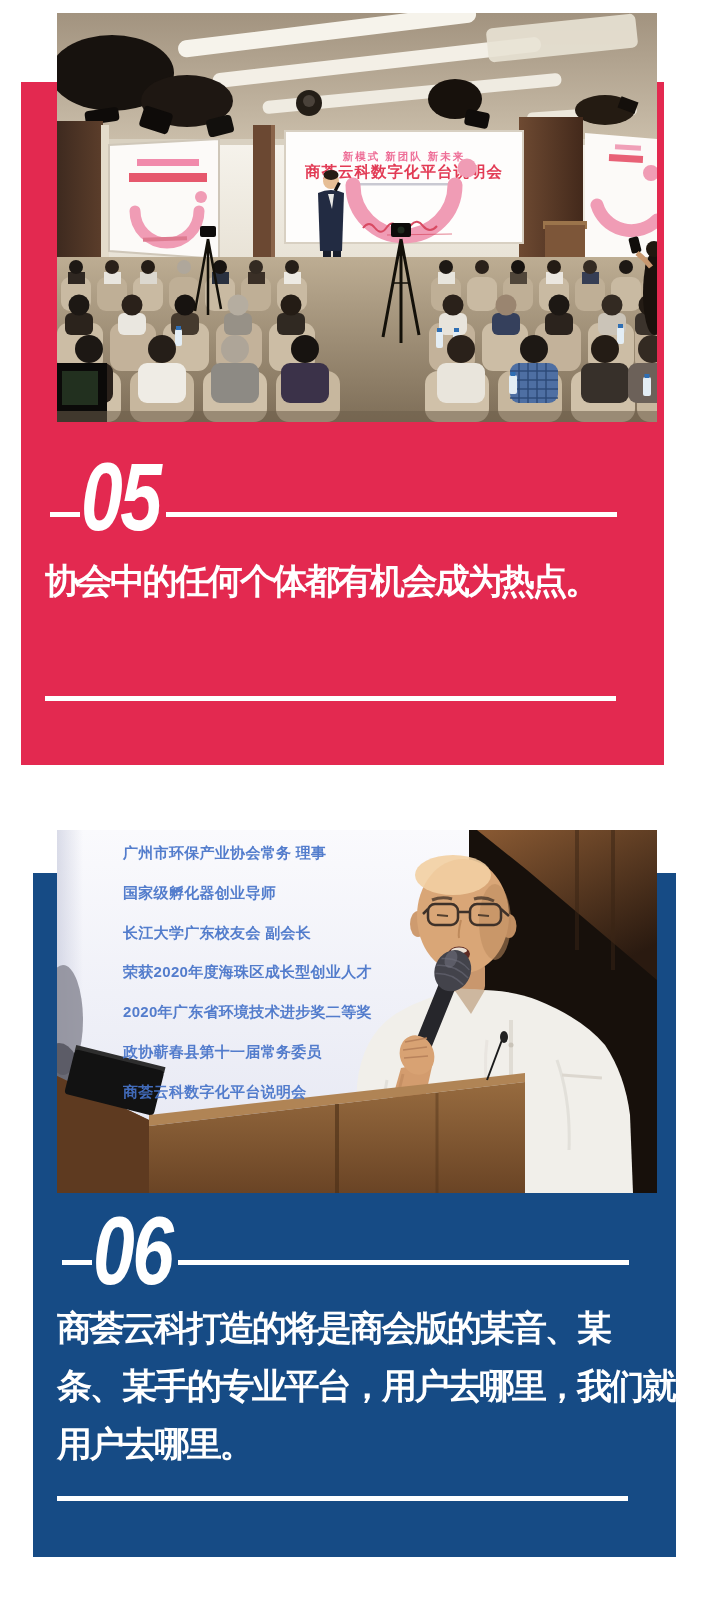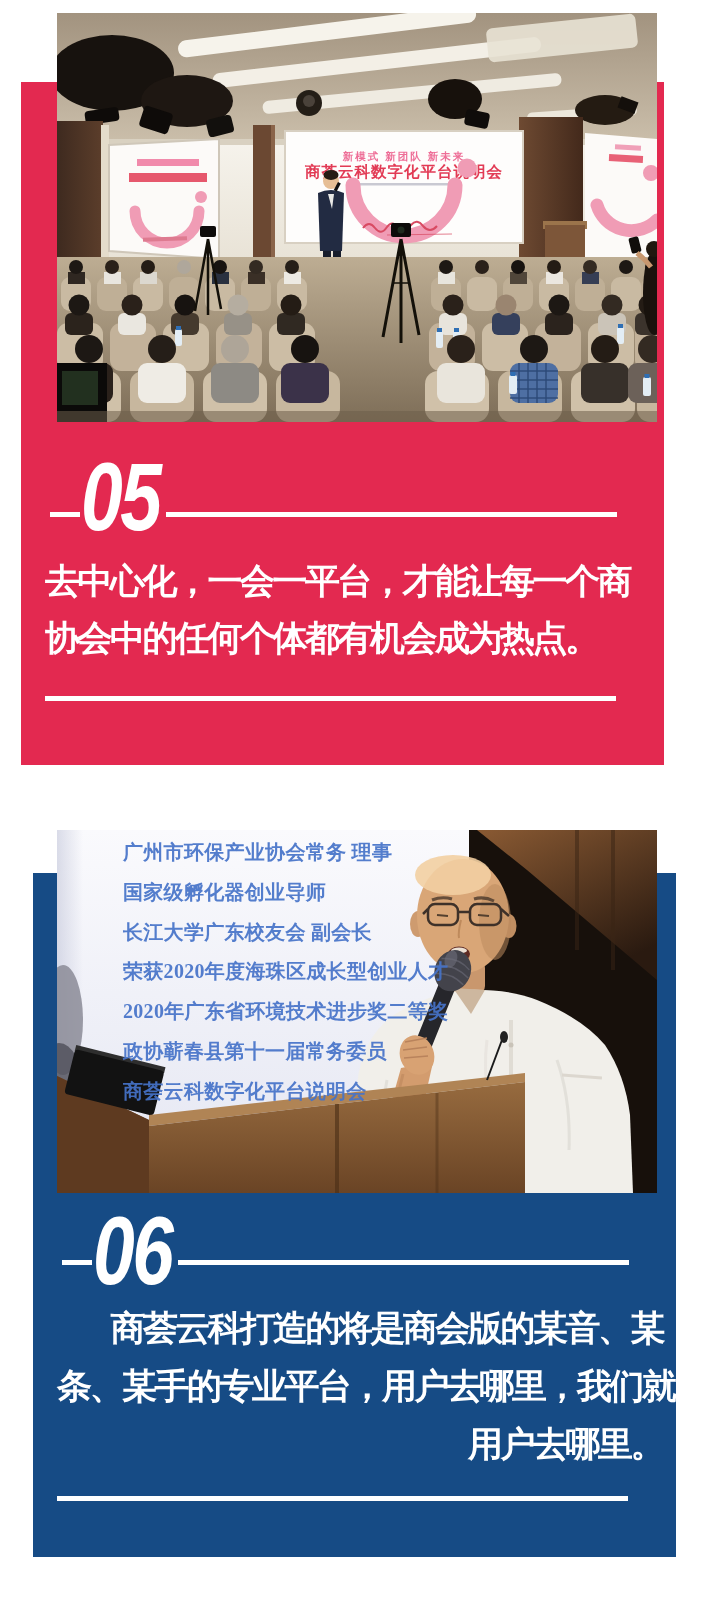--- a/index.html
+++ b/index.html
@@ -1,45 +1,44 @@
 <!DOCTYPE html>
 <html style="--red: #E32950; --blue: #164B85; --slideblue: #4673C9; --pink: #F09CB5; --pinktext: #EE6E97; --screenred: #E23B55;"><head>
 <meta charset="utf-8">
 <style>
   html,body{margin:0;padding:0;background:#ffffff;}
   .page{position:relative;width:703px;height:1600px;background:#fff;overflow:hidden;
         font-family:"Liberation Sans","DejaVu Sans",sans-serif;}
   .card{position:absolute;width:643px;}
   .card-red{left:21px;top:82px;height:683px;background:var(--red);}
-  .card-blue{left:33px;top:873px;height:684px;background:var(--blue);text-align:right;}
+  .card-blue{left:33px;top:873px;height:684px;background:var(--blue);}
   .photo{position:absolute;left:57px;width:600px;overflow:hidden;background:#e5e5e5;}
   .photo1{top:13px;height:409px;}
   .photo2{top:830px;height:363px;background:#ece9f2;}
   .photo svg{position:absolute;left:0;top:0;z-index:1;display:block;}
   .sec-num{position:absolute;color:#fff;font-style:italic;font-weight:700;font-size:96px;
            line-height:92px;letter-spacing:-3px;transform:scaleX(0.78);transform-origin:0 100%;}
   .num-rule{position:absolute;height:5px;background:#fff;}
   .quote{position:absolute;left:24px;width:606px;color:#fff;font-weight:700;font-size:35px;
          line-height:57px;letter-spacing:-2.5px;white-space:nowrap;}
   .divider{position:absolute;left:24px;width:571px;height:5px;background:#fff;}
   .slide-lines{position:absolute;left:66px;top:3px;z-index:2;color:var(--slideblue);
-               font-size:20px;font-weight:700;line-height:39.8px;letter-spacing:0.3px;
-               white-space:nowrap;opacity:0.92;font-family:Liberation Serif, serif;}
+               font-size:15px;font-weight:700;line-height:39.8px;letter-spacing:0.3px;
+               white-space:nowrap;opacity:0.92;}
 </style>
 </head>
 <body>
 
 <div class="page">
 
   <div class="card card-red">
     <div class="num-rule" style="left:29px;top:430px;width:30px;"></div>
     <div class="sec-num" style="left:60px;top:369px;">05</div>
     <div class="num-rule" style="left:145px;top:430px;width:451px;"></div>
     <div class="quote" style="top:470px;">
-      <div>去中心化，一会一平台，才能让每一个商</div>
       <div>协会中的任何个体都有机会成为热点。</div>
     </div>
     <div class="divider" style="top:614px;"></div>
   </div>
 
   <div class="photo photo1">
     <svg width="600" height="409" viewBox="0 0 600 409">
       <defs>
         <linearGradient id="gCeil" x1="0" y1="0" x2="0" y2="1">
           <stop offset="0" stop-color="#A2937F"></stop>

